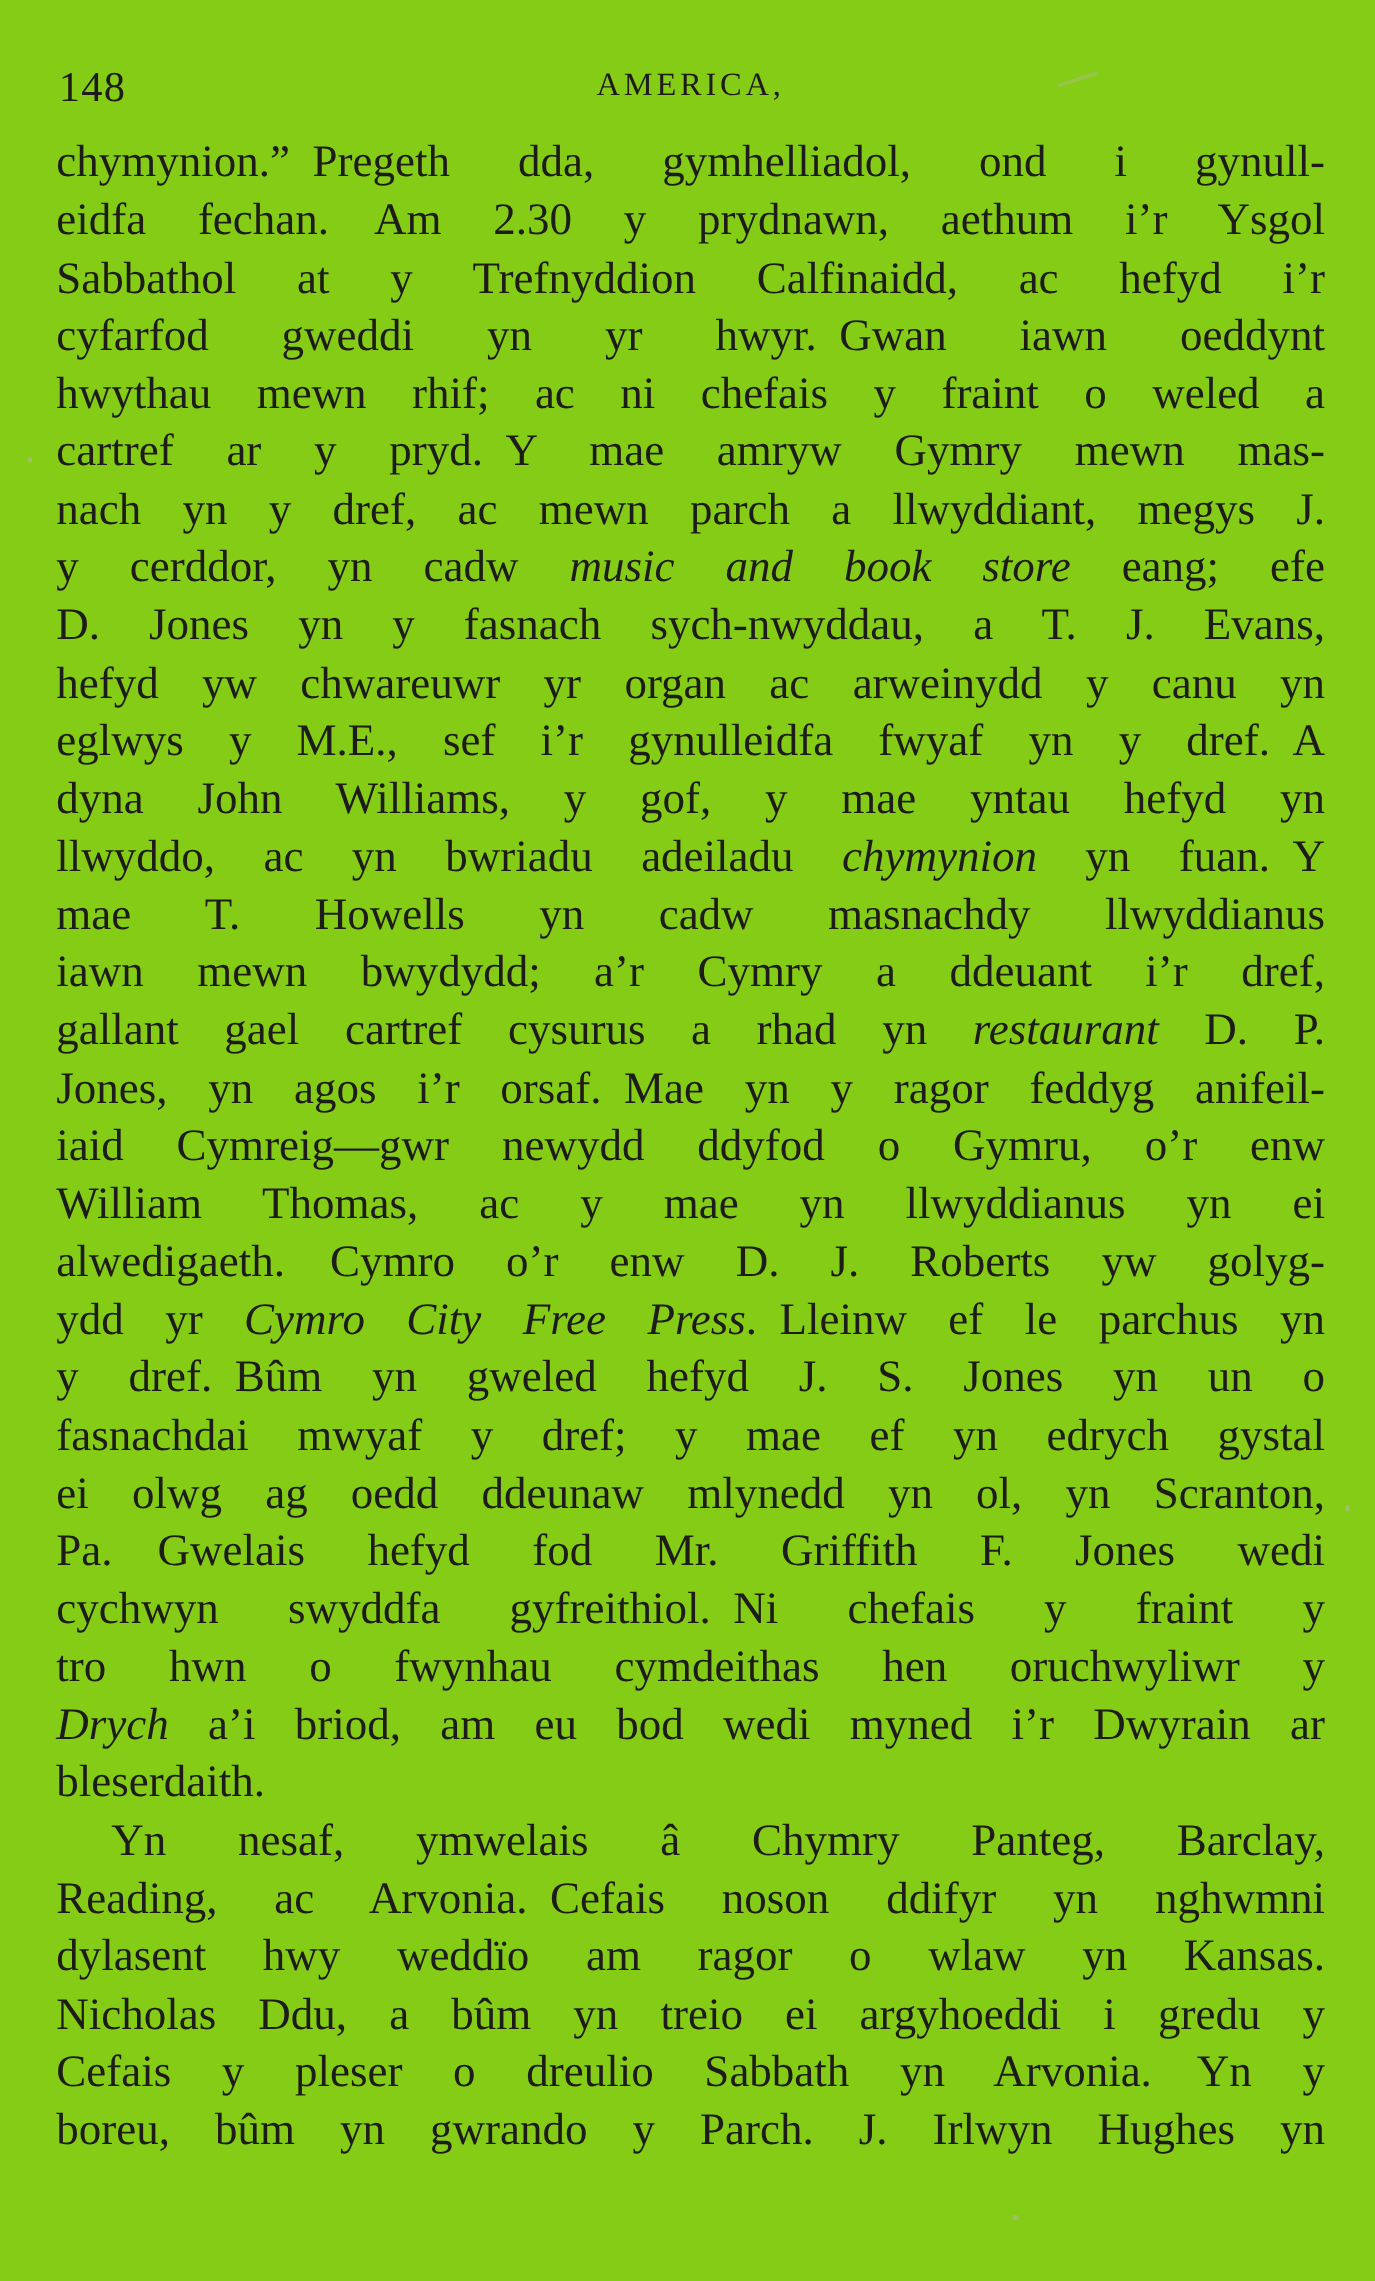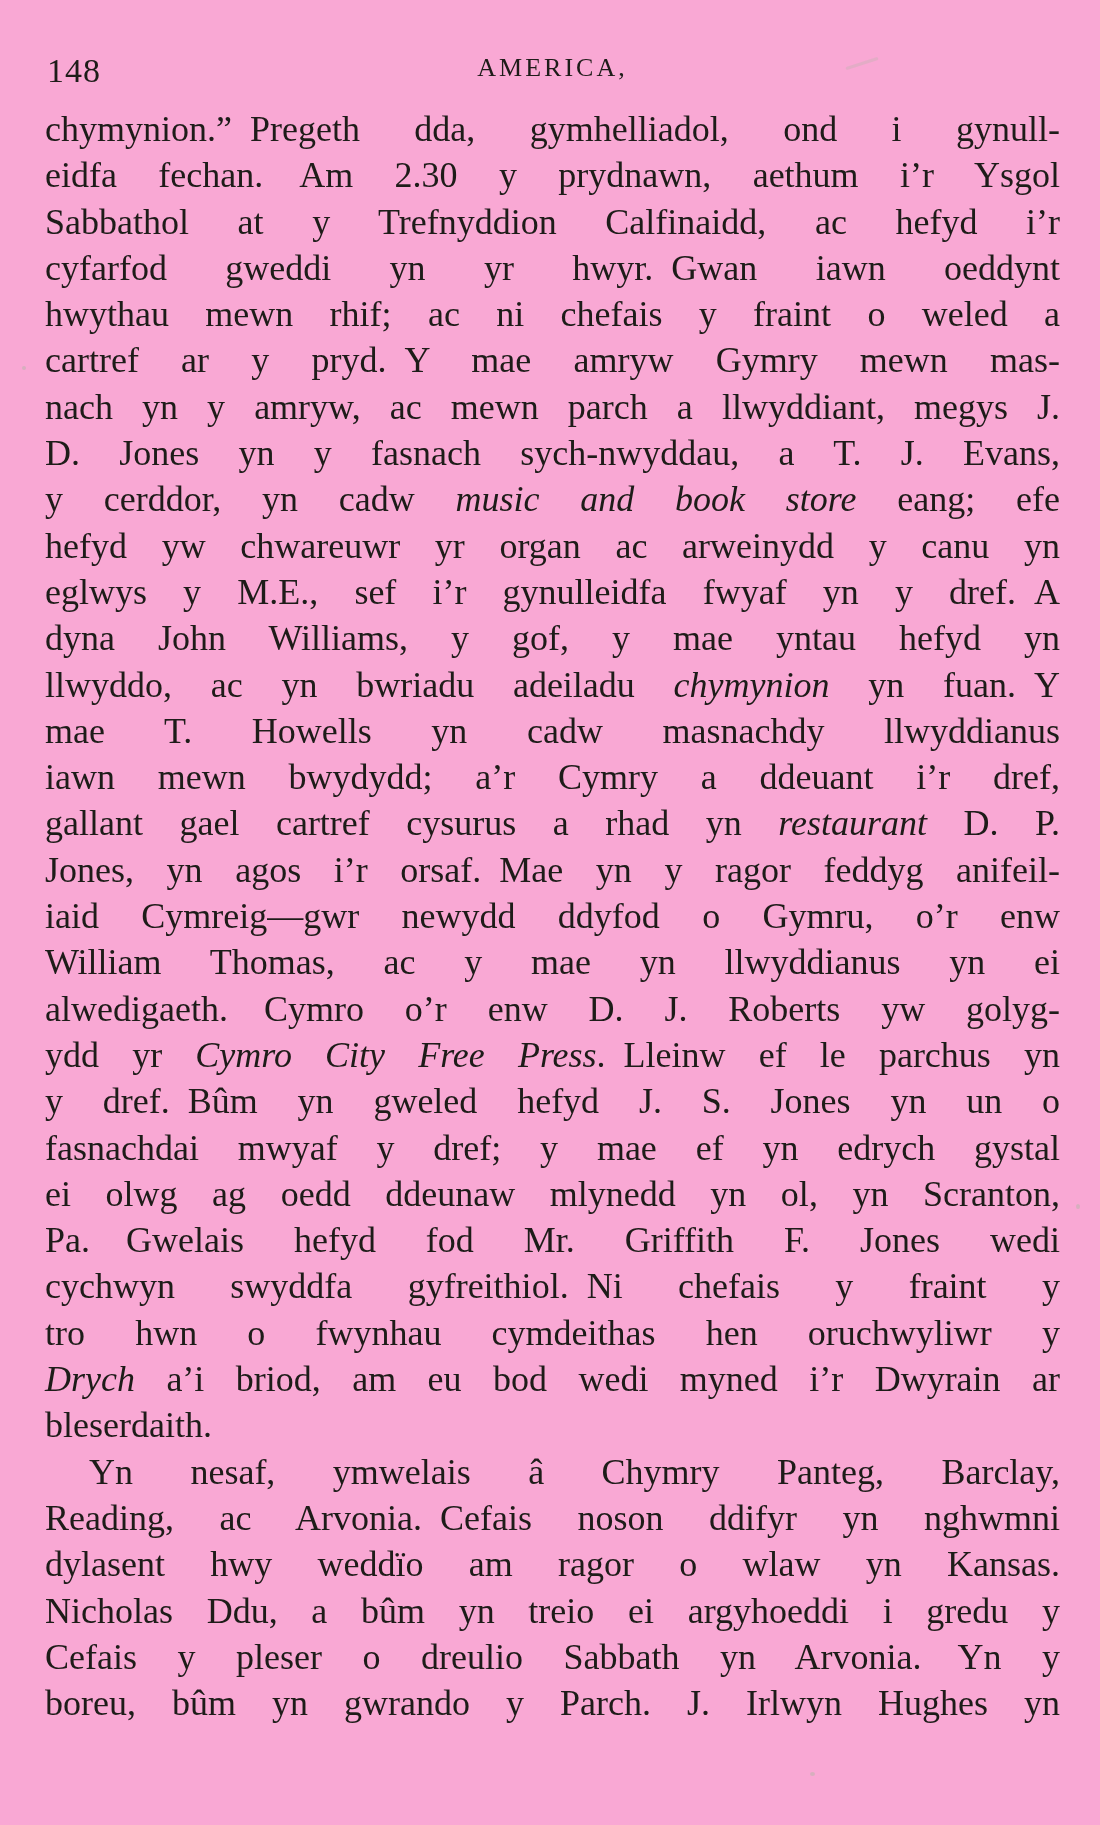--- a/index.html
+++ b/index.html
@@ -2,21 +2,21 @@
 <html><head>
 <meta charset="utf-8">
 <style>
   html, body { margin: 0; padding: 0; }
   body { background: #fbfaf7; }
 
   .page {
     position: relative;
     width: 1100px;
     height: 1825px;
-    background: #f9a8d4;
+    background: #84cc16;
     color: #1e1c19;
     font-family: "Liberation Serif", "DejaVu Serif", serif;
     overflow: hidden;
   }
 
   .page-header {
     position: absolute;
     top: 46px;
     left: 45px;
     width: 1015px;
@@ -85,23 +85,23 @@
     <span class="running-head">AMERICA,</span>
   </header>
 
   <main class="text-block">
       <div class="line"><span>chymynion.” Pregeth dda, gymhelliadol, ond i gynull-</span></div>
       <div class="line"><span>eidfa fechan. Am 2.30 y prydnawn, aethum i’r Ysgol</span></div>
       <div class="line"><span>Sabbathol at y Trefnyddion Calfinaidd, ac hefyd i’r</span></div>
       <div class="line"><span>cyfarfod gweddi yn yr hwyr. Gwan iawn oeddynt</span></div>
       <div class="line"><span>hwythau mewn rhif; ac ni chefais y fraint o weled a</span></div>
       <div class="line"><span>cartref ar y pryd. Y mae amryw Gymry mewn mas-</span></div>
-      <div class="line"><span>nach yn y amryw, ac mewn parch a llwyddiant, megys J.</span></div>
+      <div class="line"><span>nach yn y dref, ac mewn parch a llwyddiant, megys J.</span></div>
+      <div class="line"><span>y cerddor, yn cadw </span><span class="it">music and book store</span><span> eang; efe</span></div>
       <div class="line"><span>D. Jones yn y fasnach sych-nwyddau, a T. J. Evans,</span></div>
-      <div class="line"><span>y cerddor, yn cadw </span><span class="it">music and book store</span><span> eang; efe</span></div>
       <div class="line"><span>hefyd yw chwareuwr yr organ ac arweinydd y canu yn</span></div>
       <div class="line"><span>eglwys y M.E., sef i’r gynulleidfa fwyaf yn y dref. A</span></div>
       <div class="line"><span>dyna John Williams, y gof, y mae yntau hefyd yn</span></div>
       <div class="line"><span>llwyddo, ac yn bwriadu adeiladu </span><span class="it">chymynion</span><span> yn fuan. Y</span></div>
       <div class="line"><span>mae T. Howells yn cadw masnachdy llwyddianus</span></div>
       <div class="line"><span>iawn mewn bwydydd; a’r Cymry a ddeuant i’r dref,</span></div>
       <div class="line"><span>gallant gael cartref cysurus a rhad yn </span><span class="it">restaurant</span><span> D. P.</span></div>
       <div class="line"><span>Jones, yn agos i’r orsaf. Mae yn y ragor feddyg anifeil-</span></div>
       <div class="line"><span>iaid Cymreig—gwr newydd ddyfod o Gymru, o’r enw</span></div>
       <div class="line"><span>William Thomas, ac y mae yn llwyddianus yn ei</span></div>

